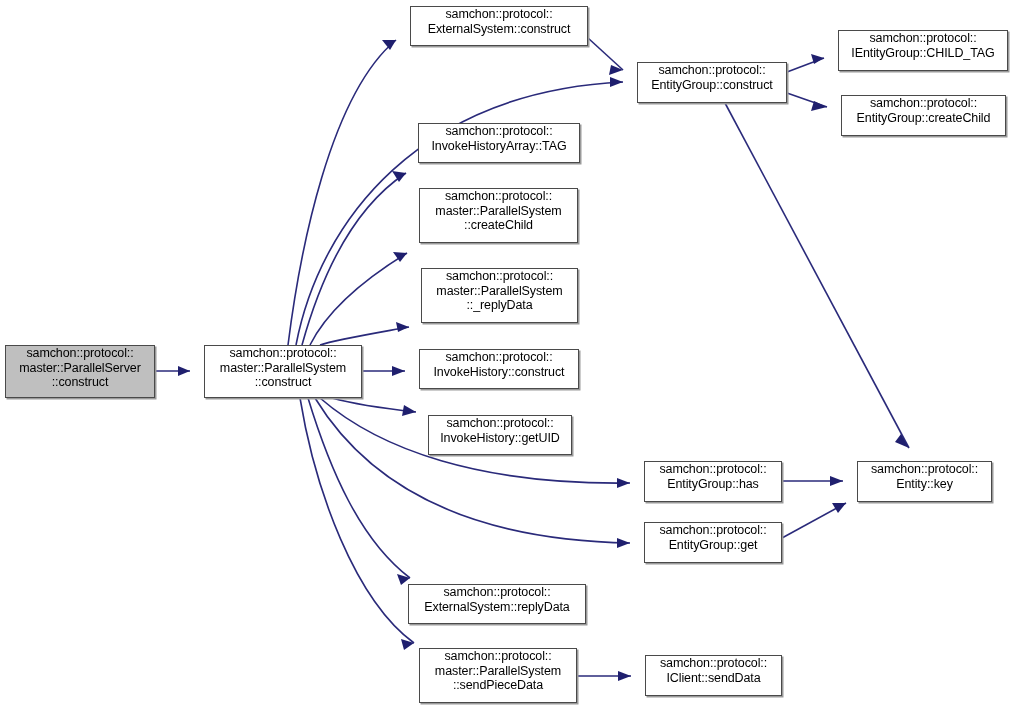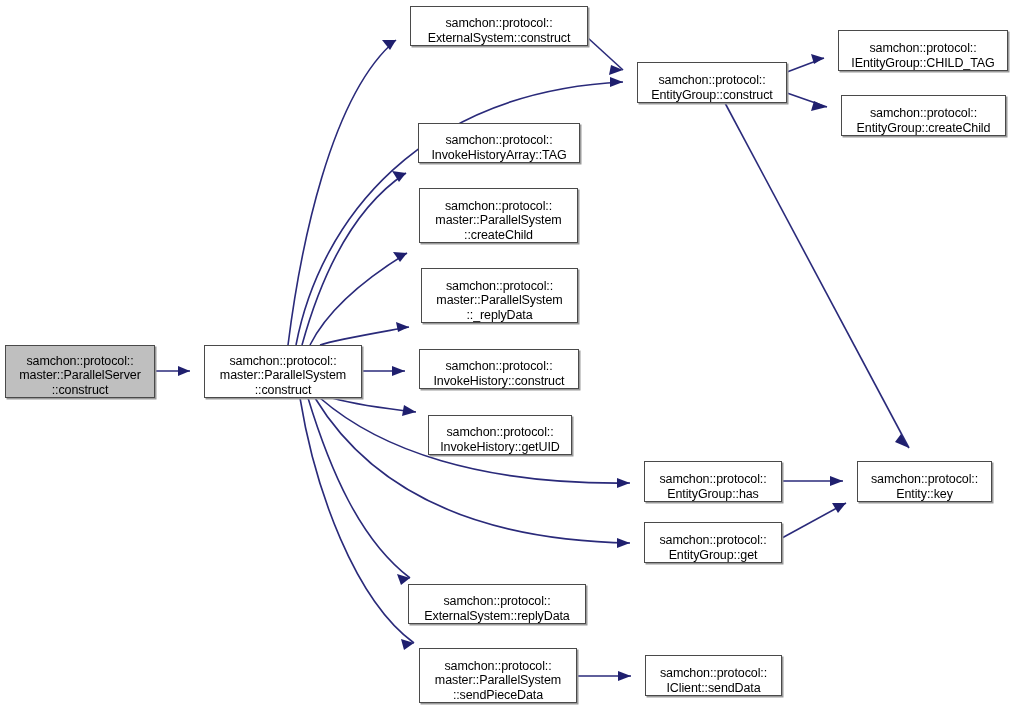--- a/index.html
+++ b/index.html
@@ -31,21 +31,21 @@
     fill: #1f1f6e;
     stroke: none;
   }
   .node-box {
     position: absolute;
     box-sizing: border-box;
     border: 1px solid #4a4a4a;
     background: #ffffff;
     box-shadow: 1.5px 1.5px 0 0 #9a9a9a;
     display: flex;
-    align-items: flex-end;
+    align-items: flex-start;
     justify-content: center;
   }
   .node-box.highlight {
     background: #bfbfbf;
   }
   .node-label {
     font-size: 12.5px;
     line-height: 14.5px;
     color: #000000;
     text-align: center;

